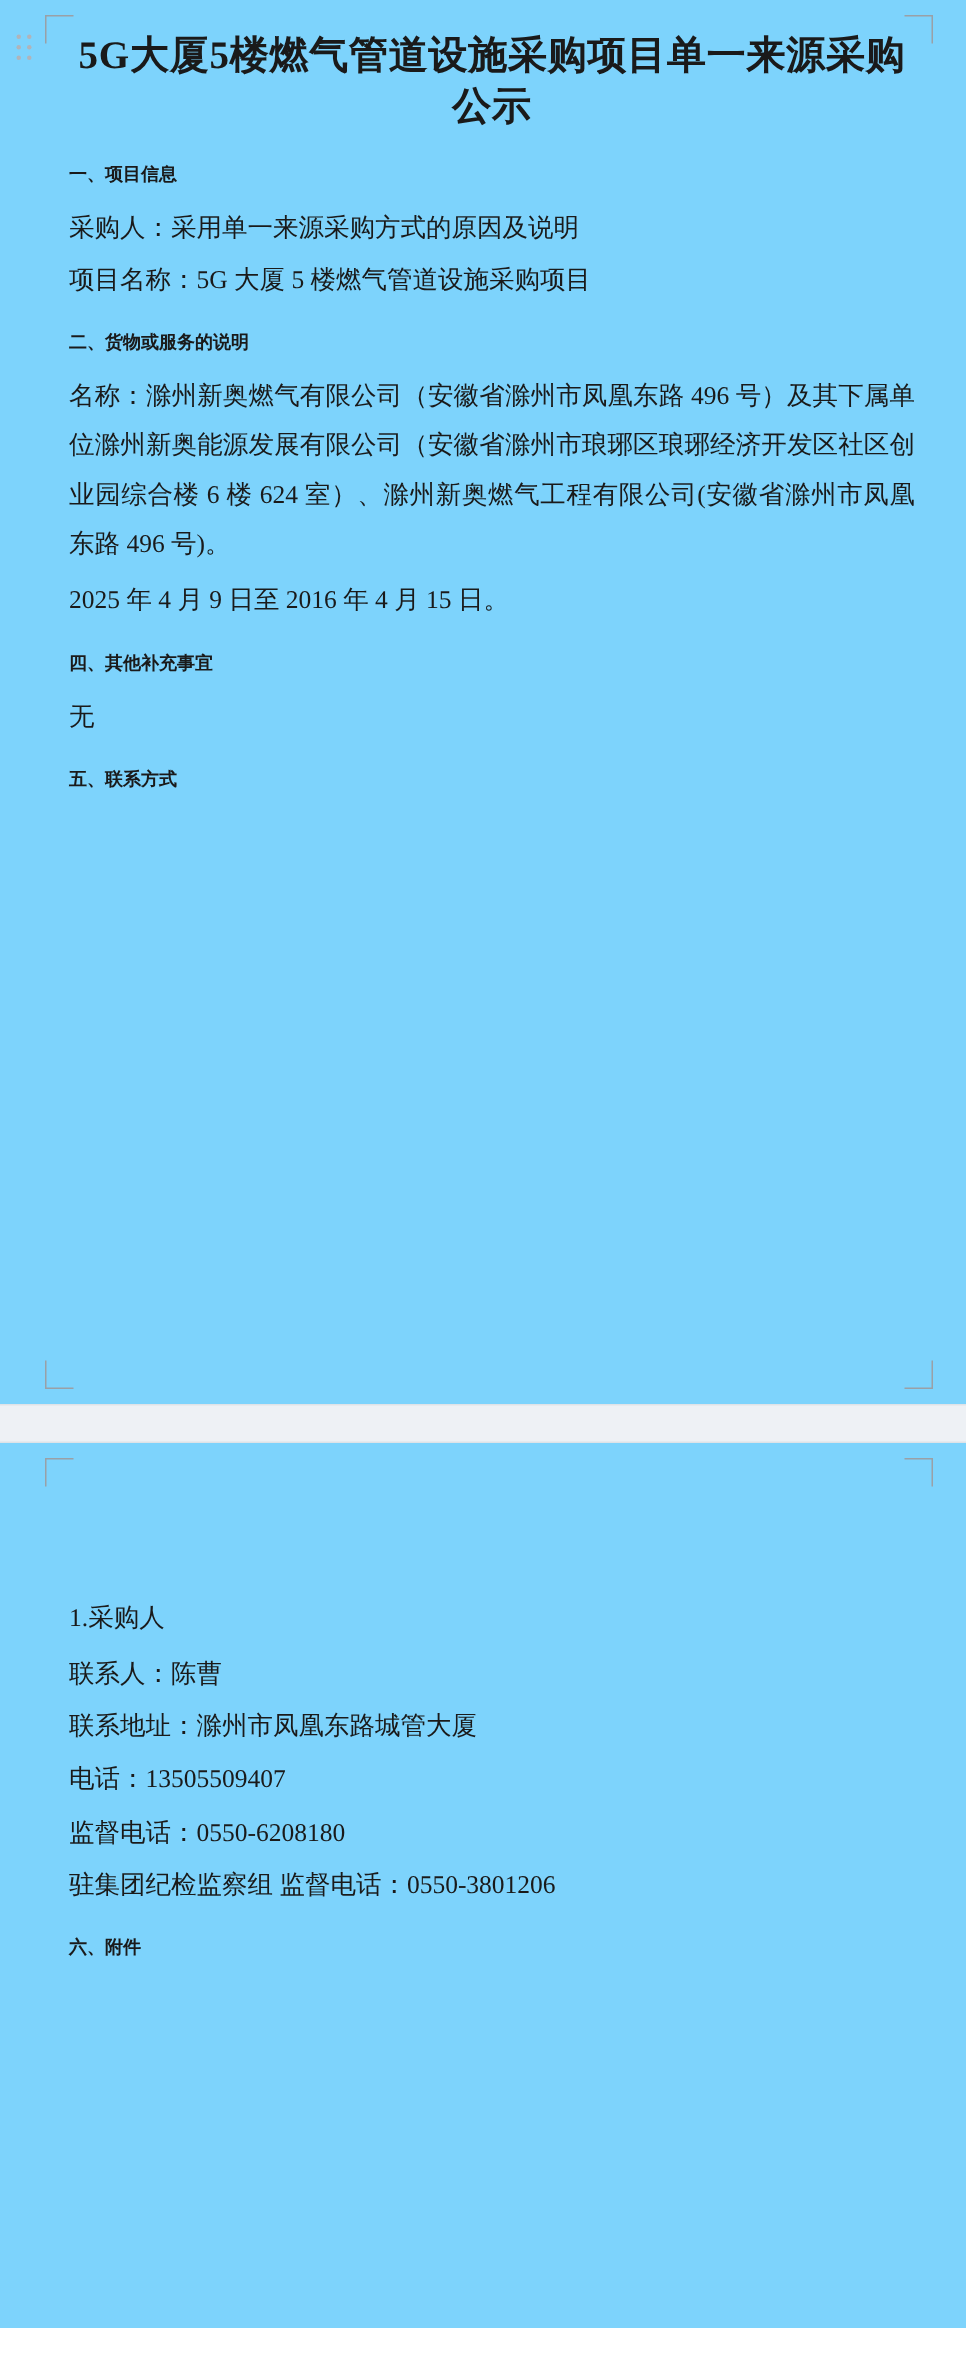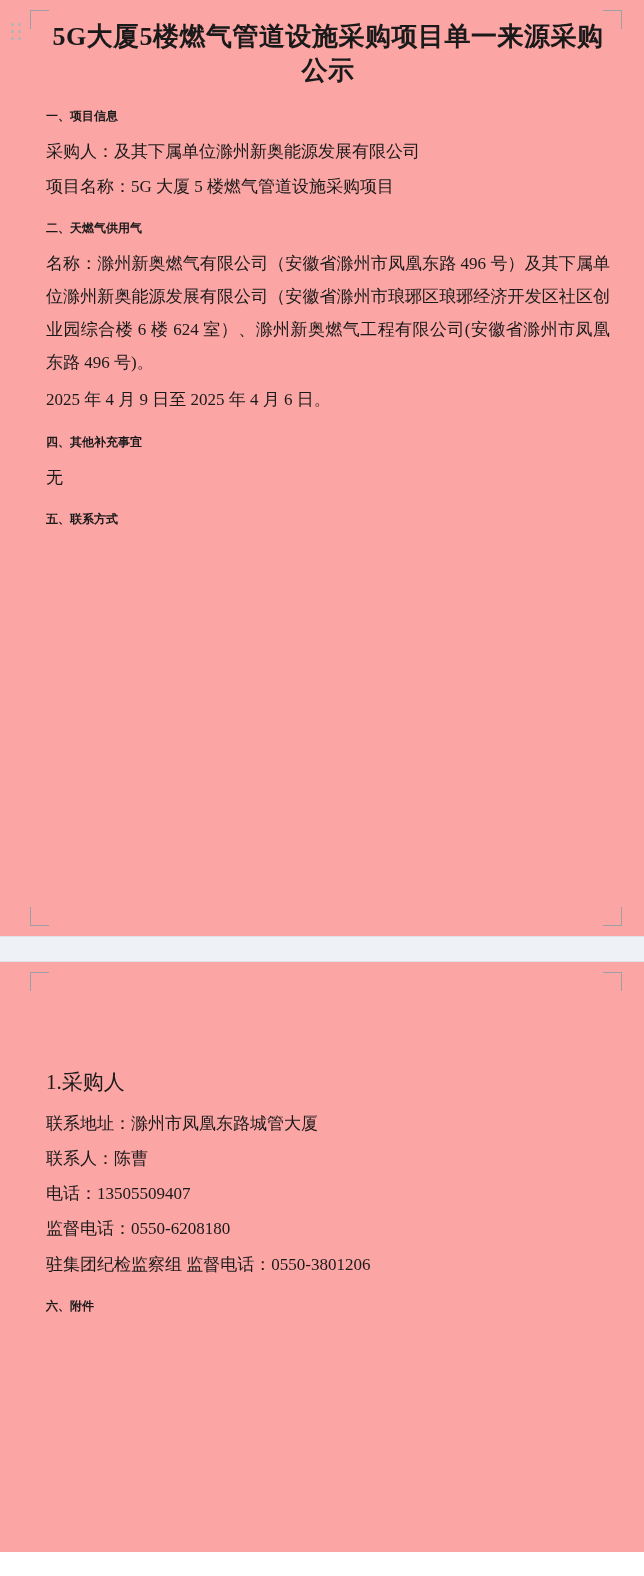--- a/index.html
+++ b/index.html
@@ -12,21 +12,21 @@
     font-family: "Liberation Serif", "DejaVu Serif", serif;
     color: #1a1a1a;
   }
   .page {
     position: relative;
     width: 644px;
     box-sizing: border-box;
   }
   .sheet {
     position: relative;
-    background: #fca5a5;
+    background: #7dd3fc;
     padding: 0 34px 0 46px;
     box-sizing: border-box;
   }
   .sheet-1 {
     padding-top: 14px;
     padding-bottom: 22px;
     min-height: 936px;
   }
   .gap {
     height: 24px;
@@ -90,21 +90,21 @@
     font-size: 17px;
     line-height: 1.95;
     margin: 0 0 4px 0;
     text-align: justify;
     text-justify: inter-ideograph;
   }
   p.tight {
     margin: 0 0 2px 0;
   }
   .contact-head {
-    font-size: 21px;
+    font-size: 17px;
     line-height: 1.95;
     margin: 0 0 4px 0;
   }
 </style>
 </head>
 <body>
 
 <div class="page">
 
   <div class="sheet sheet-1">
@@ -117,43 +117,43 @@
         <i></i>
     </div>
     <span class="crop tl"></span>
     <span class="crop tr"></span>
     <span class="crop bl"></span>
     <span class="crop br"></span>
 
     <h1 class="doc-title">5G大厦5楼燃气管道设施采购项目单一来源采购公示</h1>
 
     <h2 class="section">一、项目信息</h2>
-    <p class="para tight">采购人：及其下属单位滁州新奥能源发展有限公司</p>
+    <p class="para tight">采购人：采用单一来源采购方式的原因及说明</p>
     <p class="para tight">项目名称：5G 大厦 5 楼燃气管道设施采购项目</p>
 
-    <h2 class="section">二、天燃气供用气</h2>
+    <h2 class="section">二、货物或服务的说明</h2>
     <p class="para">名称：滁州新奥燃气有限公司（安徽省滁州市凤凰东路 496 号）及其下属单位滁州新奥能源发展有限公司（安徽省滁州市琅琊区琅琊经济开发区社区创业园综合楼 6 楼 624 室）、滁州新奥燃气工程有限公司(安徽省滁州市凤凰东路 496 号)。</p>
 
-    <p class="para">2025 年 4 月 9 日至 2025 年 4 月 6 日。</p>
+    <p class="para">2025 年 4 月 9 日至 2016 年 4 月 15 日。</p>
 
     <h2 class="section">四、其他补充事宜</h2>
     <p class="para">无</p>
 
     <h2 class="section">五、联系方式</h2>
   </div>
 
   <div class="gap"></div>
 
   <div class="sheet sheet-2">
     <span class="crop tl"></span>
     <span class="crop tr"></span>
 
     <p class="contact-head">1.采购人</p>
+    <p class="para tight">联系人：陈曹</p>
     <p class="para tight">联系地址：滁州市凤凰东路城管大厦</p>
-    <p class="para tight">联系人：陈曹</p>
     <p class="para tight">电话：13505509407</p>
     <p class="para tight">监督电话：0550-6208180</p>
     <p class="para tight">驻集团纪检监察组 监督电话：0550-3801206</p>
 
     <h2 class="section">六、附件</h2>
   </div>
 
 </div>
 
 </body></html>

